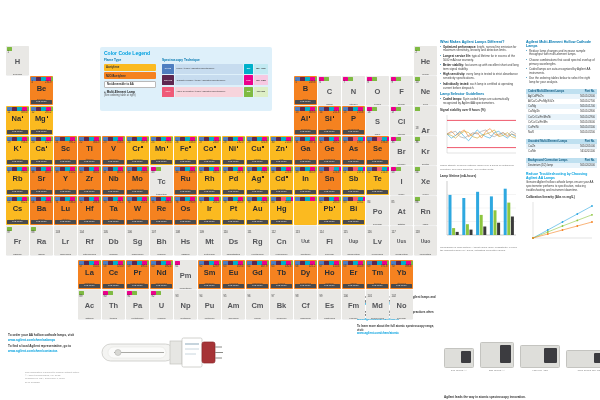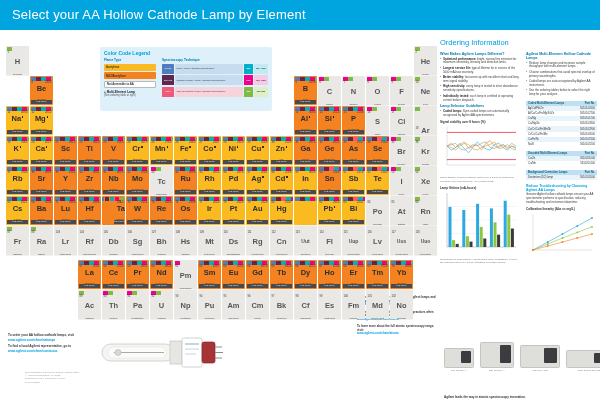--- a/index.html
+++ b/index.html
@@ -85,23 +85,20 @@
   .ipanel{position:absolute;right:2px;top:2px;bottom:4px;width:35%;background:#3c3c40;border-radius:1px;}
   .icap{font-size:2.5px;color:#777;margin-top:1px;white-space:nowrap;}
   .brandline{position:absolute;left:444px;top:384px;width:150px;}
   .bl1{font-size:3px;font-weight:bold;color:#333;line-height:1.3;}
 </style>
 </head>
 <body>
 
 <div class="poster">
 
-  <div class="header">
-    <span class="ttl">Select your AA Hollow Cathode Lamp by Element</span>
-  </div>
 
   <div class="ptable">
       <div class="cell t-x" style="grid-area: 1 / 1;">
         <div class="chips">
           <span class="chip chip-S"></span>
         </div>
         <div class="cmain">
           <span class="num">1</span>
           <span class="sym">H</span>
         </div>
@@ -952,21 +949,21 @@
           <span class="chip chip-S"></span>
         </div>
         <div class="cmain">
           <span class="num">72</span>
           <span class="sym">Hf</span>
           <span class="wl">286.6</span>
         </div>
         <div class="ename">hafnium</div>
         <div class="pn">P/N 5610</div>
       </div>
-      <div class="cell t-o" style="grid-area: 6 / 5; align-items: flex-end;">
+      <div class="cell t-o" style="grid-area: 6 / 5;">
         <div class="chips">
           <span class="chip chip-F"></span>
           <span class="chip chip-G"></span>
           <span class="chip chip-M"></span>
           <span class="chip chip-I"></span>
           <span class="chip chip-S"></span>
         </div>
         <div class="cmain">
           <span class="num">73</span>
           <span class="sym">Ta</span>
@@ -1686,21 +1683,20 @@
               <div class="tdesc" style="background: rgb(247, 212, 220);">Vapor Generation Atomic Absorption Spectroscopy</div>
               <div class="tab2" style="background: rgb(127, 186, 66);">MS</div>
               <div class="tdesc2" style="background: rgb(221, 239, 197);">ICP-MS</div>
             </div>
           </div>
       </div>
     </div>
   </div>
 
   <div class="sidebar">
-    <div class="ord-title">Ordering Information</div>
     <div class="scols">
       <div class="c1">
         <div class="shead">What Makes Agilent Lamps Different?</div>
         <ul class="sb" id="c1bullets">
             <li><b>Optimized performance: </b>bright, narrow line emission for maximum sensitivity, linearity and detection limits.</li>
             <li><b>Longest service life: </b>typical lifetime far in excess of the 5000 mA-hour warranty.</li>
             <li><b>Better stability: </b>fast warm up with excellent short and long term signal stability.</li>
             <li><b>High sensitivity: </b>every lamp is tested to strict absorbance sensitivity specifications.</li>
             <li><b>Individually tested: </b>each lamp is certified at operating current before despatch.</li>
           </ul>

